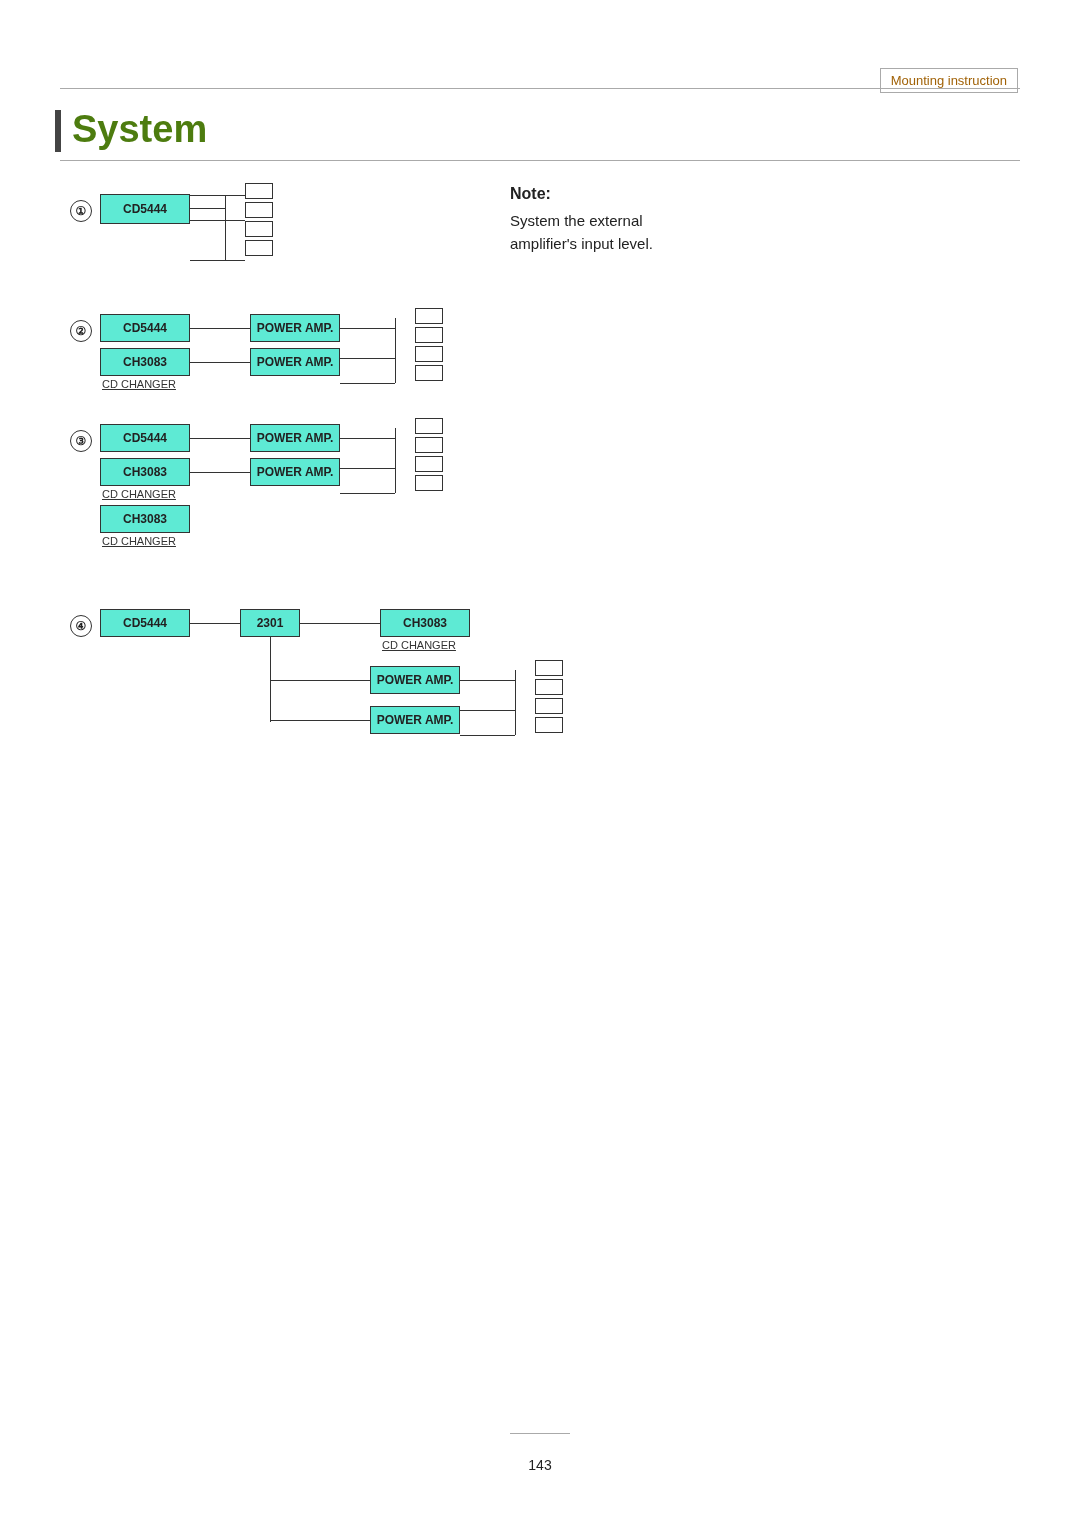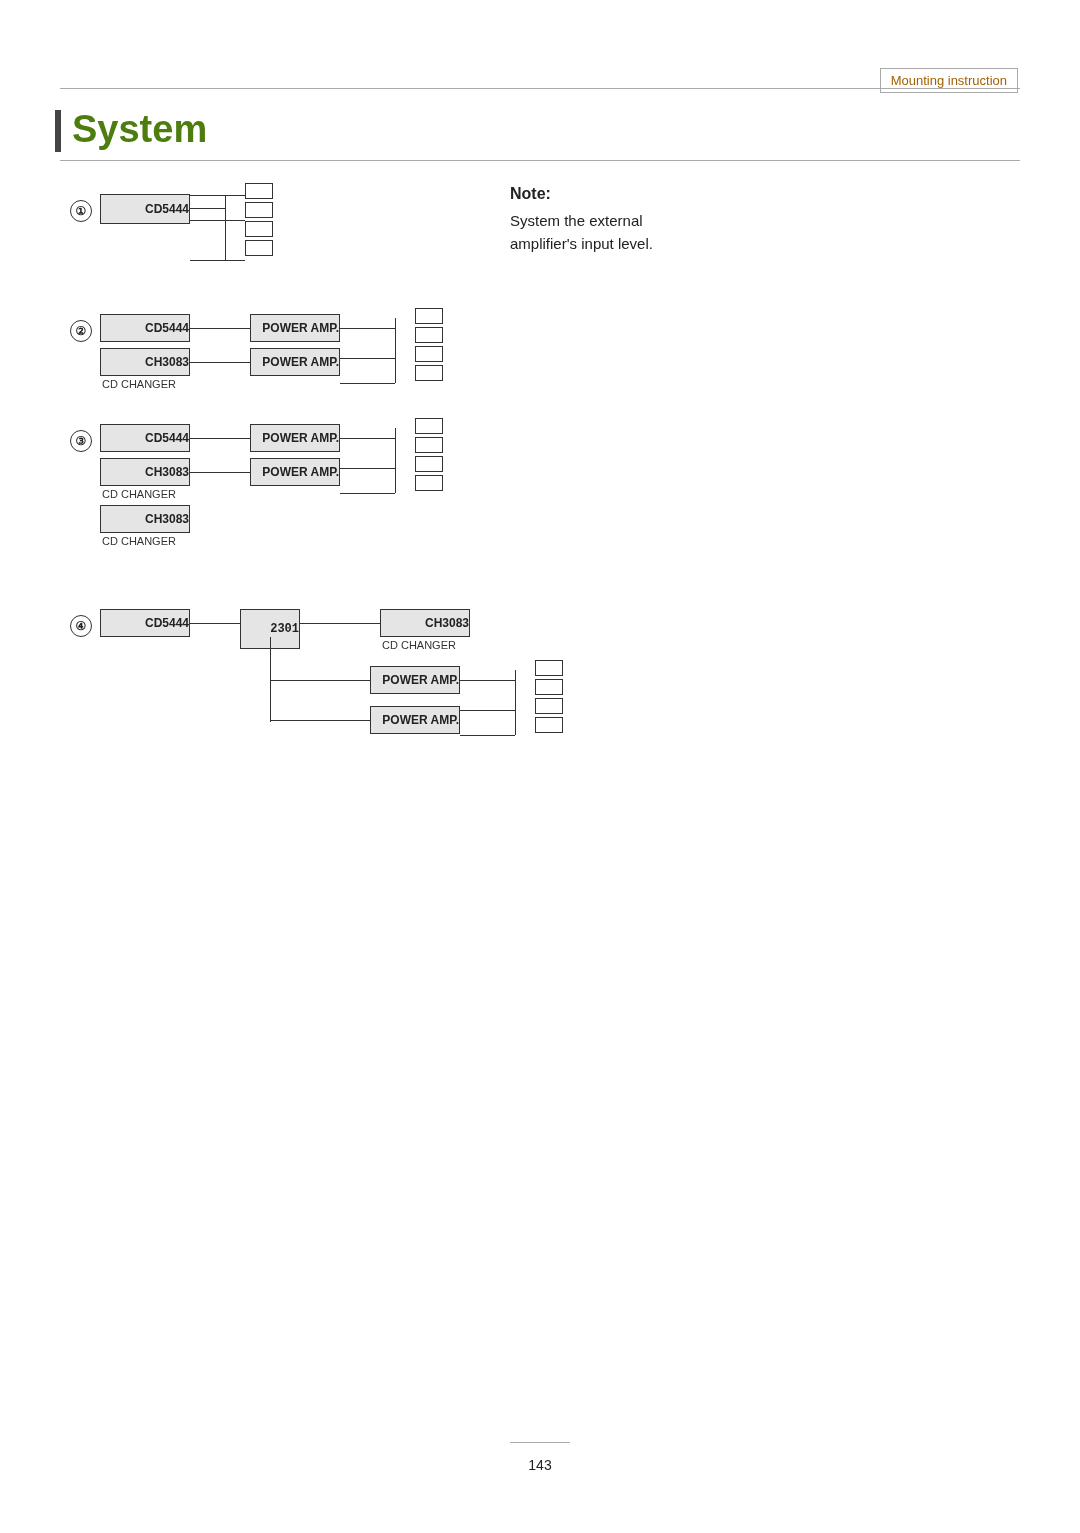--- a/index.html
+++ b/index.html
@@ -71,24 +71,24 @@
       top: 210px;
       left: 510px;
       font-size: 15px;
       line-height: 1.5;
     }
 
     
     .box {
       position: absolute;
       border: 1px solid #333;
-      background: #e5e5e5;
+      background: #5eead4;
       display: flex;
       align-items: center;
-      justify-content: flex-end;
+      justify-content: center;
       font-size: 12px;
       font-weight: bold;
       text-align: center;
     }
 
     
     .speaker {
       position: absolute;
       display: flex;
       flex-direction: column;
@@ -125,31 +125,32 @@
       position: absolute;
       width: 1px;
       background: #333;
     }
 
     
     .sub-label {
       position: absolute;
       font-size: 11px;
       color: #333;
+      text-decoration: underline;
     }
 
     
     .page-num {
       position: absolute;
       bottom: 60px;
       left: 50%;
       transform: translateX(-50%);
       font-size: 14px;
       border-top: 1px solid #aaa;
-      padding-top: 14px;
+      padding-top: 23px;
       width: 60px;
       text-align: center;
     }
   </style>
 </head>
 <body>
 
 <div class="header-line"></div>
 <div class="header-label">Mounting instruction</div>
 
@@ -256,21 +257,21 @@
 
 <div class="circle-num" style="left:70px; top:615px;">
   <span>④</span>
 </div>
 
 <div class="box" style="left:100px; top:609px; width:90px; height:28px;">
   <span>CD5444</span>
 </div>
 <div class="hline" style="left:190px; top:623px; width:50px;"></div>
 
-<div class="box" style="left:240px; top:609px; width:60px; height:40px;font-family:Liberation Mono, monospace;">
+<div class="box" style="left:240px; top:609px; width:60px; height:28px;">
   <span>2301</span>
 </div>
 <div class="hline" style="left:300px; top:623px; width:80px;"></div>
 
 <div class="box" style="left:380px; top:609px; width:90px; height:28px;">
   <span>CH3083</span>
 </div>
 <div class="sub-label" style="left:382px; top:639px;">CD CHANGER</div>
 
 <div class="vline" style="left:270px; top:637px; height:85px;"></div>

